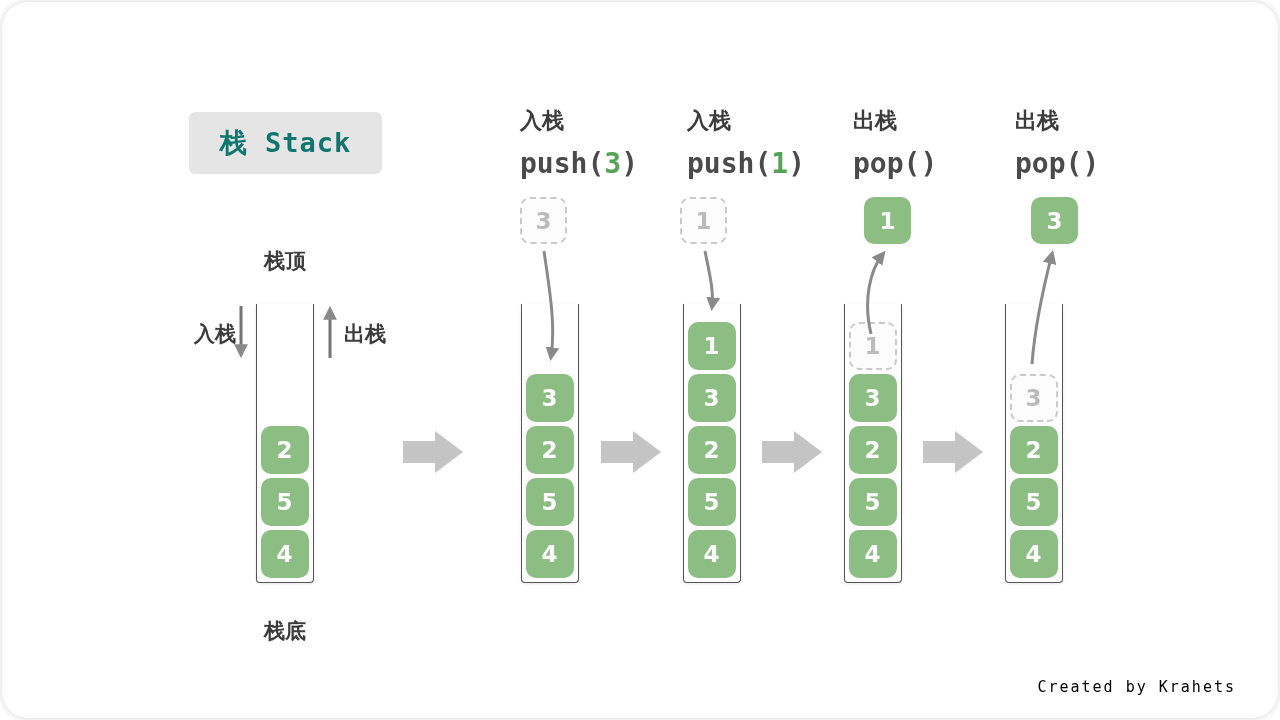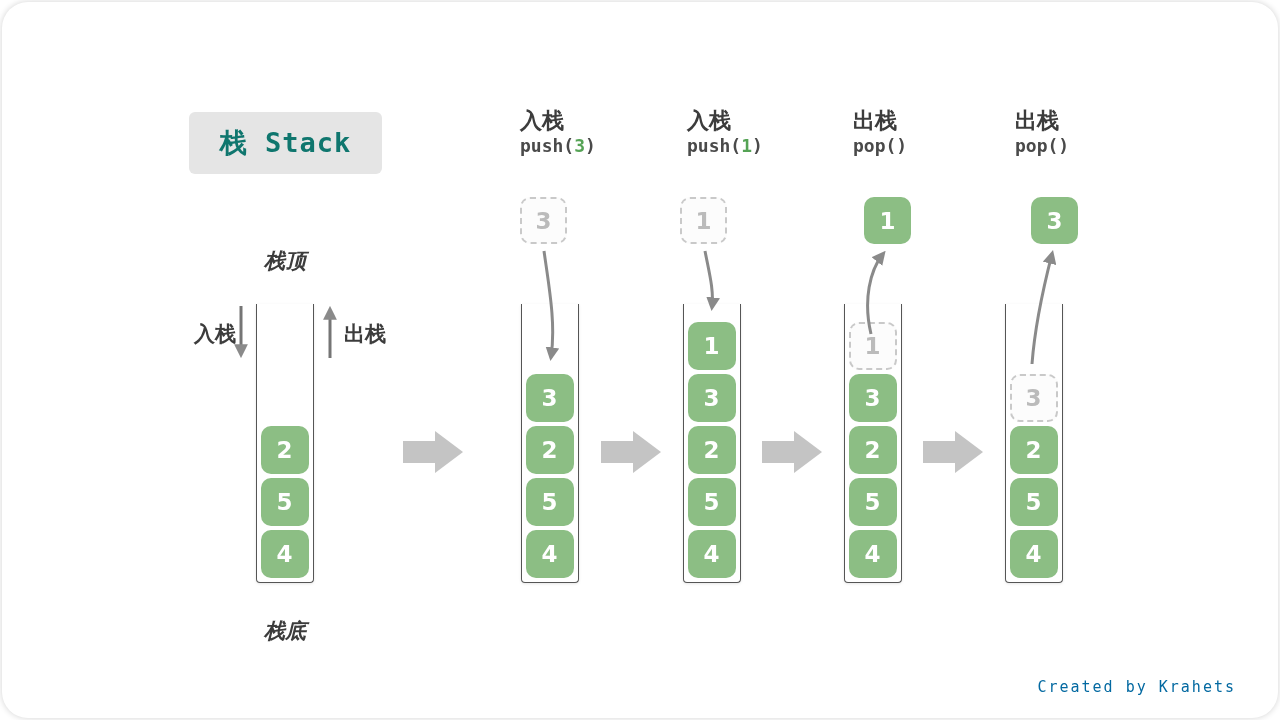--- a/index.html
+++ b/index.html
@@ -12,27 +12,27 @@
   
   .title-box { position:absolute; left:187px; top:110px; width:193px; height:62px;
                background:#e5e5e5; border-radius:6px; display:flex;
                align-items:center; justify-content:center; }
   .title-box span { font-family:"DejaVu Sans Mono","Liberation Mono",monospace;
                     font-size:27px; font-weight:600; color:#0f766e; letter-spacing:1px; }
 
   
   .op { position:absolute; top:108px; }
   .op .cjk { font-size:22px; font-weight:bold; color:#3c3c3c; line-height:1; }
-  .op .code { margin-top:5px; font-family:"DejaVu Sans Mono","Liberation Mono",monospace;
-              font-size:18px; font-weight:600; color:#4a4a4a; line-height:1; }
+  .op .code { margin-top:18px; font-family:"DejaVu Sans Mono","Liberation Mono",monospace;
+              font-size:28px; font-weight:600; color:#4a4a4a; line-height:1; }
   .op .code .arg { color:#55a355; font-weight:bold; }
 
   
   .lbl { position:absolute; font-size:21px; font-weight:bold; color:#3c3c3c; }
-  .lbl.center { width:100px; text-align:center;font-style:italic; }
+  .lbl.center { width:100px; text-align:center; }
 
   
   .stack { position:absolute; top:302px; width:58px; height:279px;
            border-left:1.5px solid #555; border-right:1.5px solid #555;
            border-bottom:1.5px solid #555; border-radius:0 0 4px 4px;
            box-shadow:0 1px 3px rgba(0,0,0,0.10); background:#fff; }
   .cell { position:absolute; left:3.5px; width:48px; height:48px; border-radius:10px;
           display:flex; align-items:center; justify-content:center;
           font-size:23px; font-weight:bold; }
   .cell.solid { background:#8cbe84; color:#ffffff; }
@@ -43,21 +43,21 @@
   .float-box { position:absolute; top:195px; width:47px; height:47px; border-radius:10px;
                display:flex; align-items:center; justify-content:center;
                font-size:23px; font-weight:bold; }
   .float-box.ghost { background:#fcfcfc; border:2px dashed #c9c9c9; color:#bbbbbb; }
   .float-box.solid { background:#8cbe84; color:#ffffff; }
 
   svg.overlay { position:absolute; left:0; top:0; pointer-events:none; }
 
   .watermark { position:absolute; right:42px; top:676px;
                font-family:"DejaVu Sans Mono","Liberation Mono",monospace;
-               font-size:15px; color:#0369a1; letter-spacing:2px; }
+               font-size:15px; color:#000000; letter-spacing:2px; }
 </style>
 </head>
 <body>
 
 <div class="card">
 
   <div class="title-box">
     <span>栈 Stack</span>
   </div>
 

